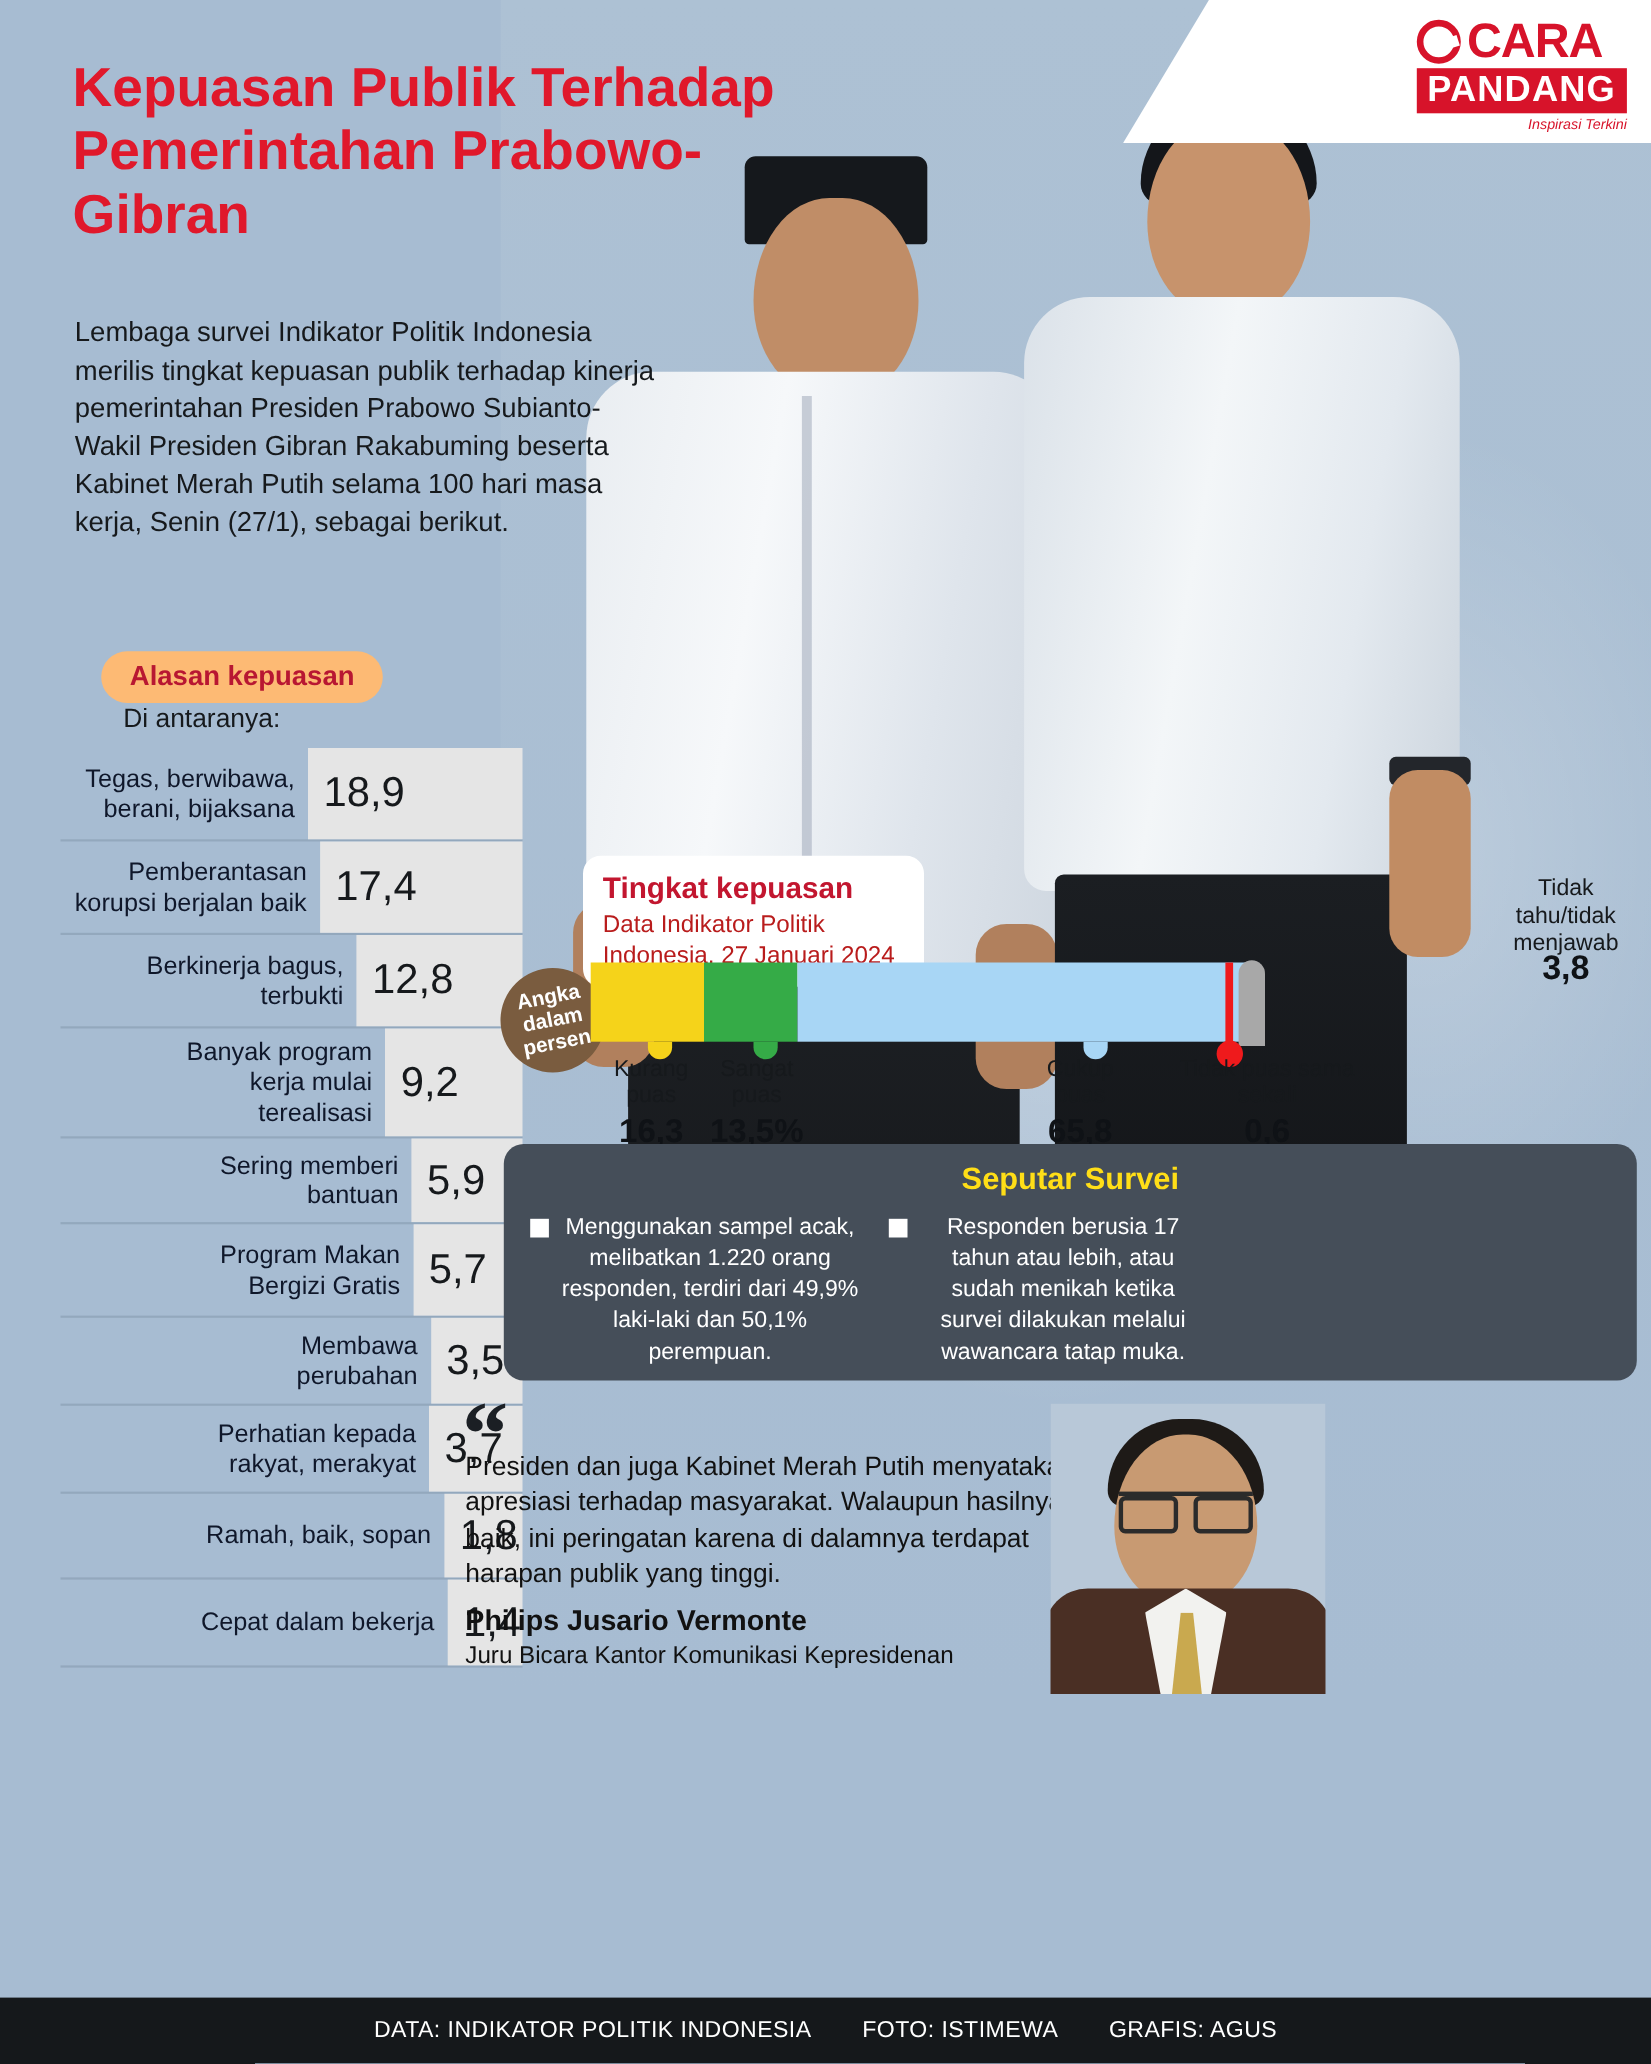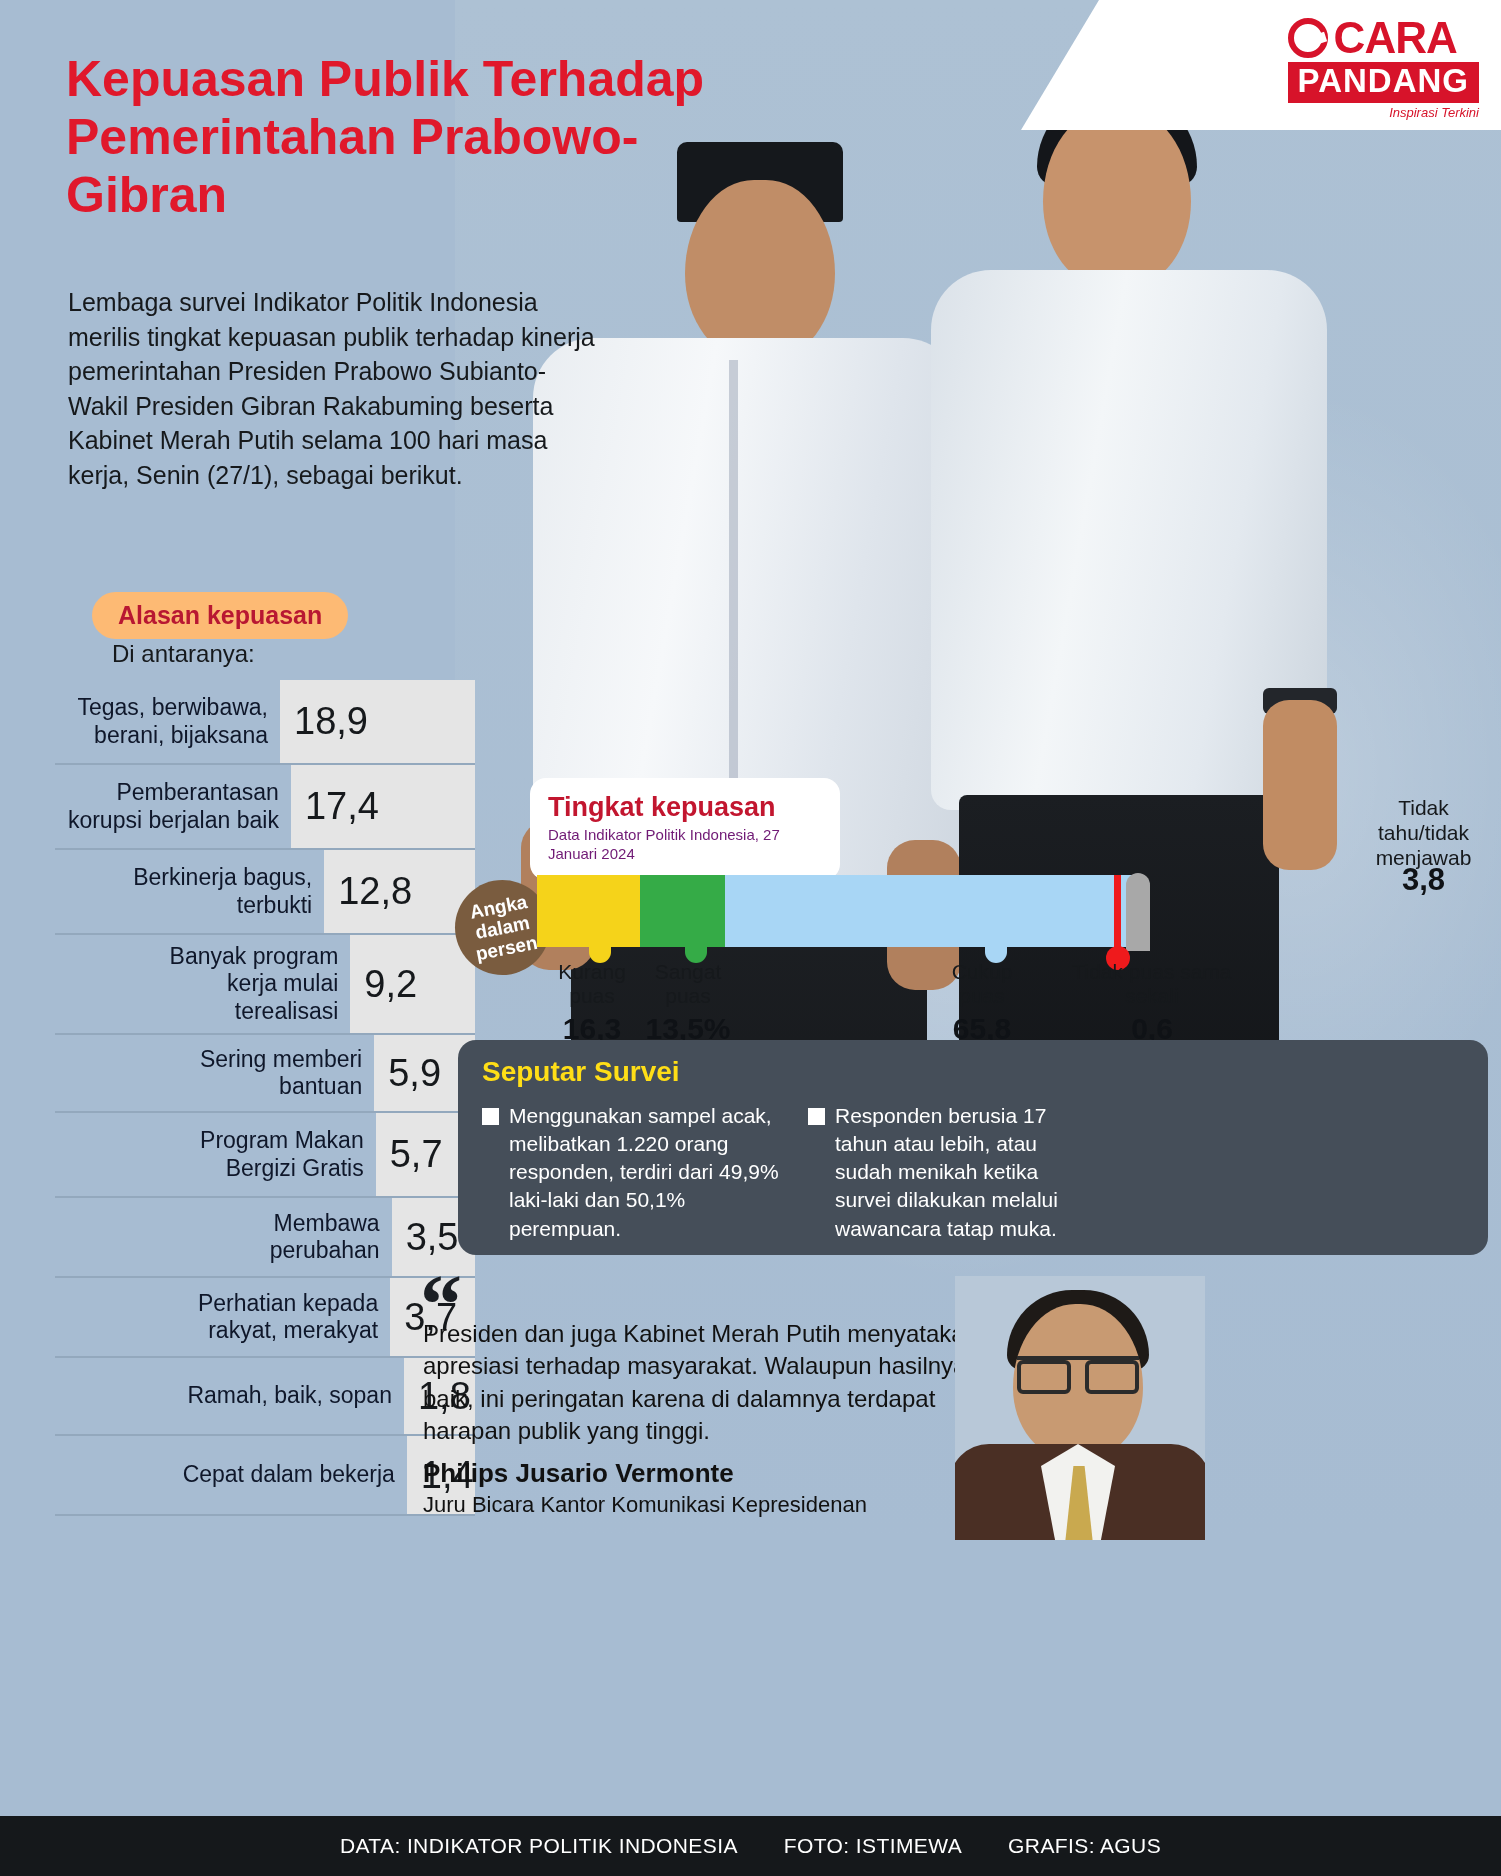--- a/index.html
+++ b/index.html
@@ -152,21 +152,21 @@
   .reason-val{
     font-size:38px; color:#16191c; white-space:nowrap;
   }
 
   
   .sat-card{
     position:absolute; left:530px; top:778px; width:310px;
     background:#fff; border-radius:16px; padding:14px 18px 16px 18px;
   }
   .sat-card h3{ color:#c2162f; font-size:27px; font-weight:bold; }
-  .sat-card p{ font-size:15px; line-height:1.25; color:#701a75; margin-top:3px; }
+  .sat-card p{ font-size:22px; line-height:1.25; color:#b91c1c; margin-top:3px; }
 
   .tt-label{
     position:absolute; left:1356px; top:795px; width:135px;
     text-align:center; font-size:21px; line-height:1.2; color:#16191c;
   }
   .tt-val{
     position:absolute; left:1356px; top:862px; width:135px;
     text-align:center; font-size:31px; font-weight:bold; color:#0f1216;
   }
 
@@ -202,21 +202,21 @@
     position:absolute; left:455px; top:880px; width:95px; height:95px;
     background:#7a5c3f; border-radius:50%;
     color:#fff; font-weight:bold; font-size:19px; line-height:1.12;
     display:flex; flex-direction:column; align-items:center; justify-content:center;
     transform:rotate(-11deg);
   }
 
   
   .survey{
     position:absolute; left:458px; top:1040px; width:1030px; height:215px;
-    background:#454e59; border-radius:18px; padding:16px 24px;
+    background:#454e59; border-radius:18px; padding:16px 24px;text-align:center;
   }
   .survey h4{ color:#ffde17; font-size:28px; font-weight:bold; margin-bottom:14px; }
   .survey .cols{ display:flex; gap:26px; }
   .survey .col{ display:flex; gap:10px; font-size:21px; line-height:1.34; color:#fff; }
   .survey .col .sq{
     flex:0 0 auto; width:17px; height:17px; background:#fff; margin-top:6px;
   }
   .c1{ width:300px; } .c2{ width:290px; } .c3{ width:200px; }
 
   

